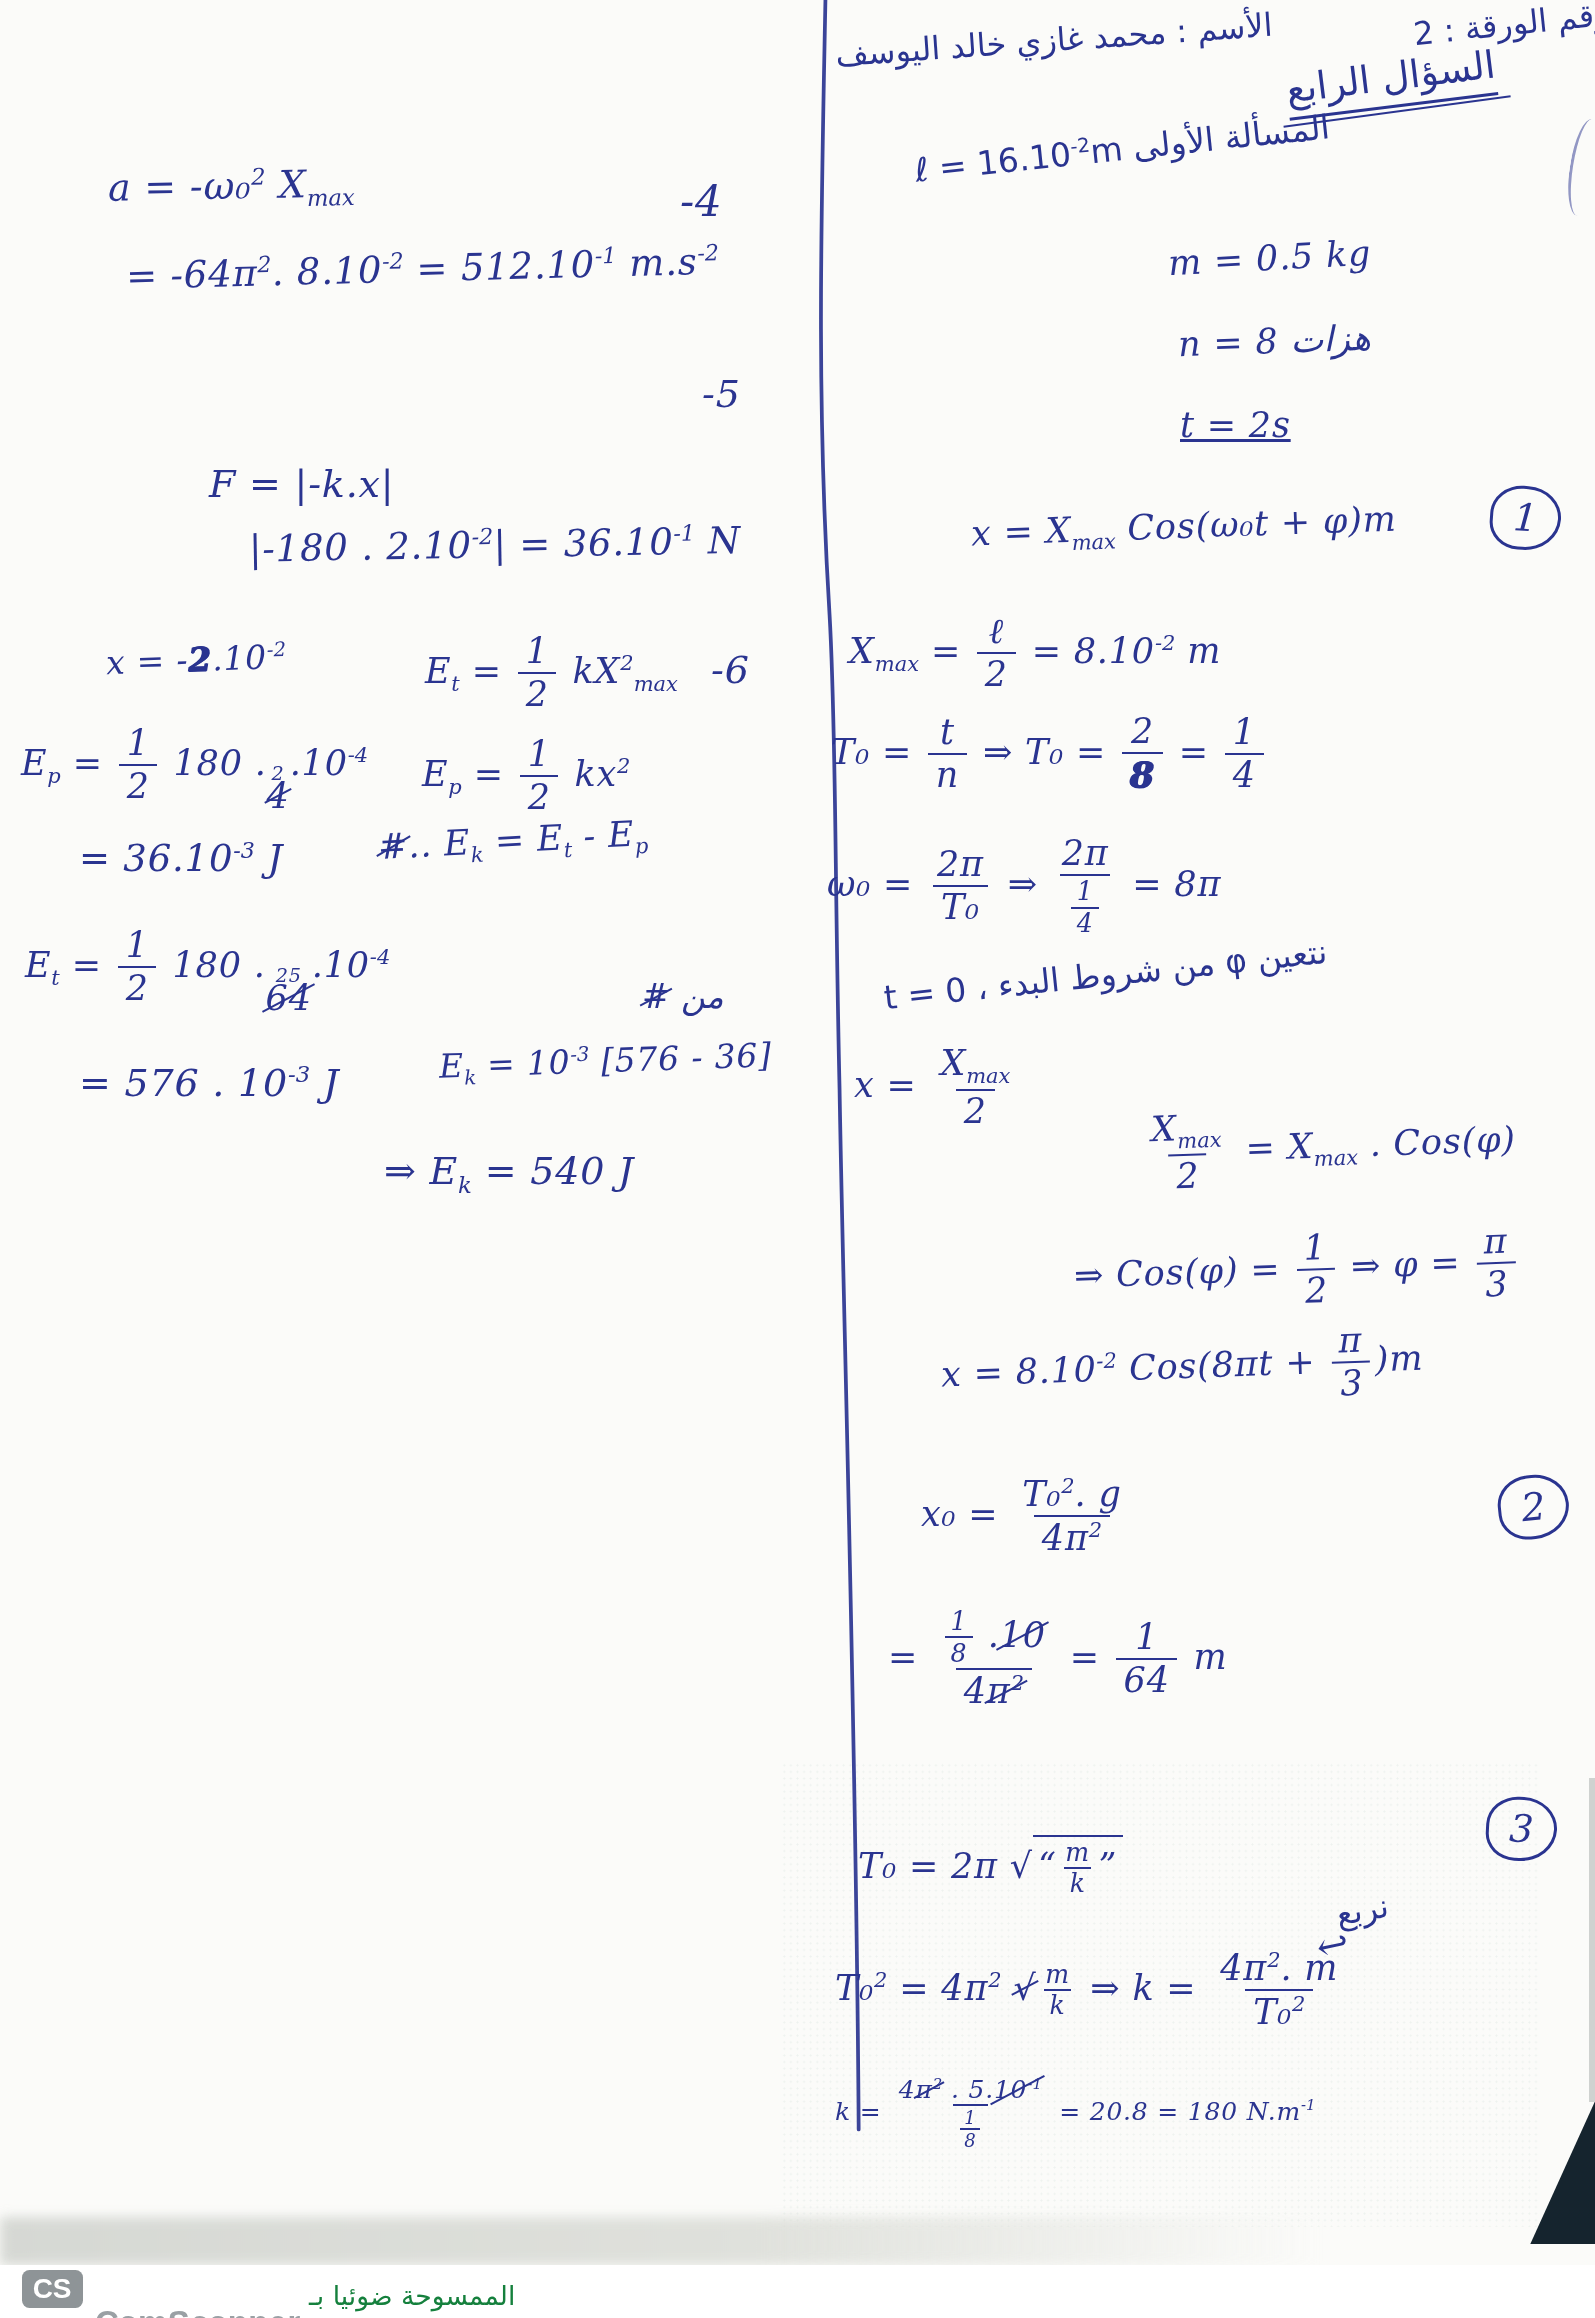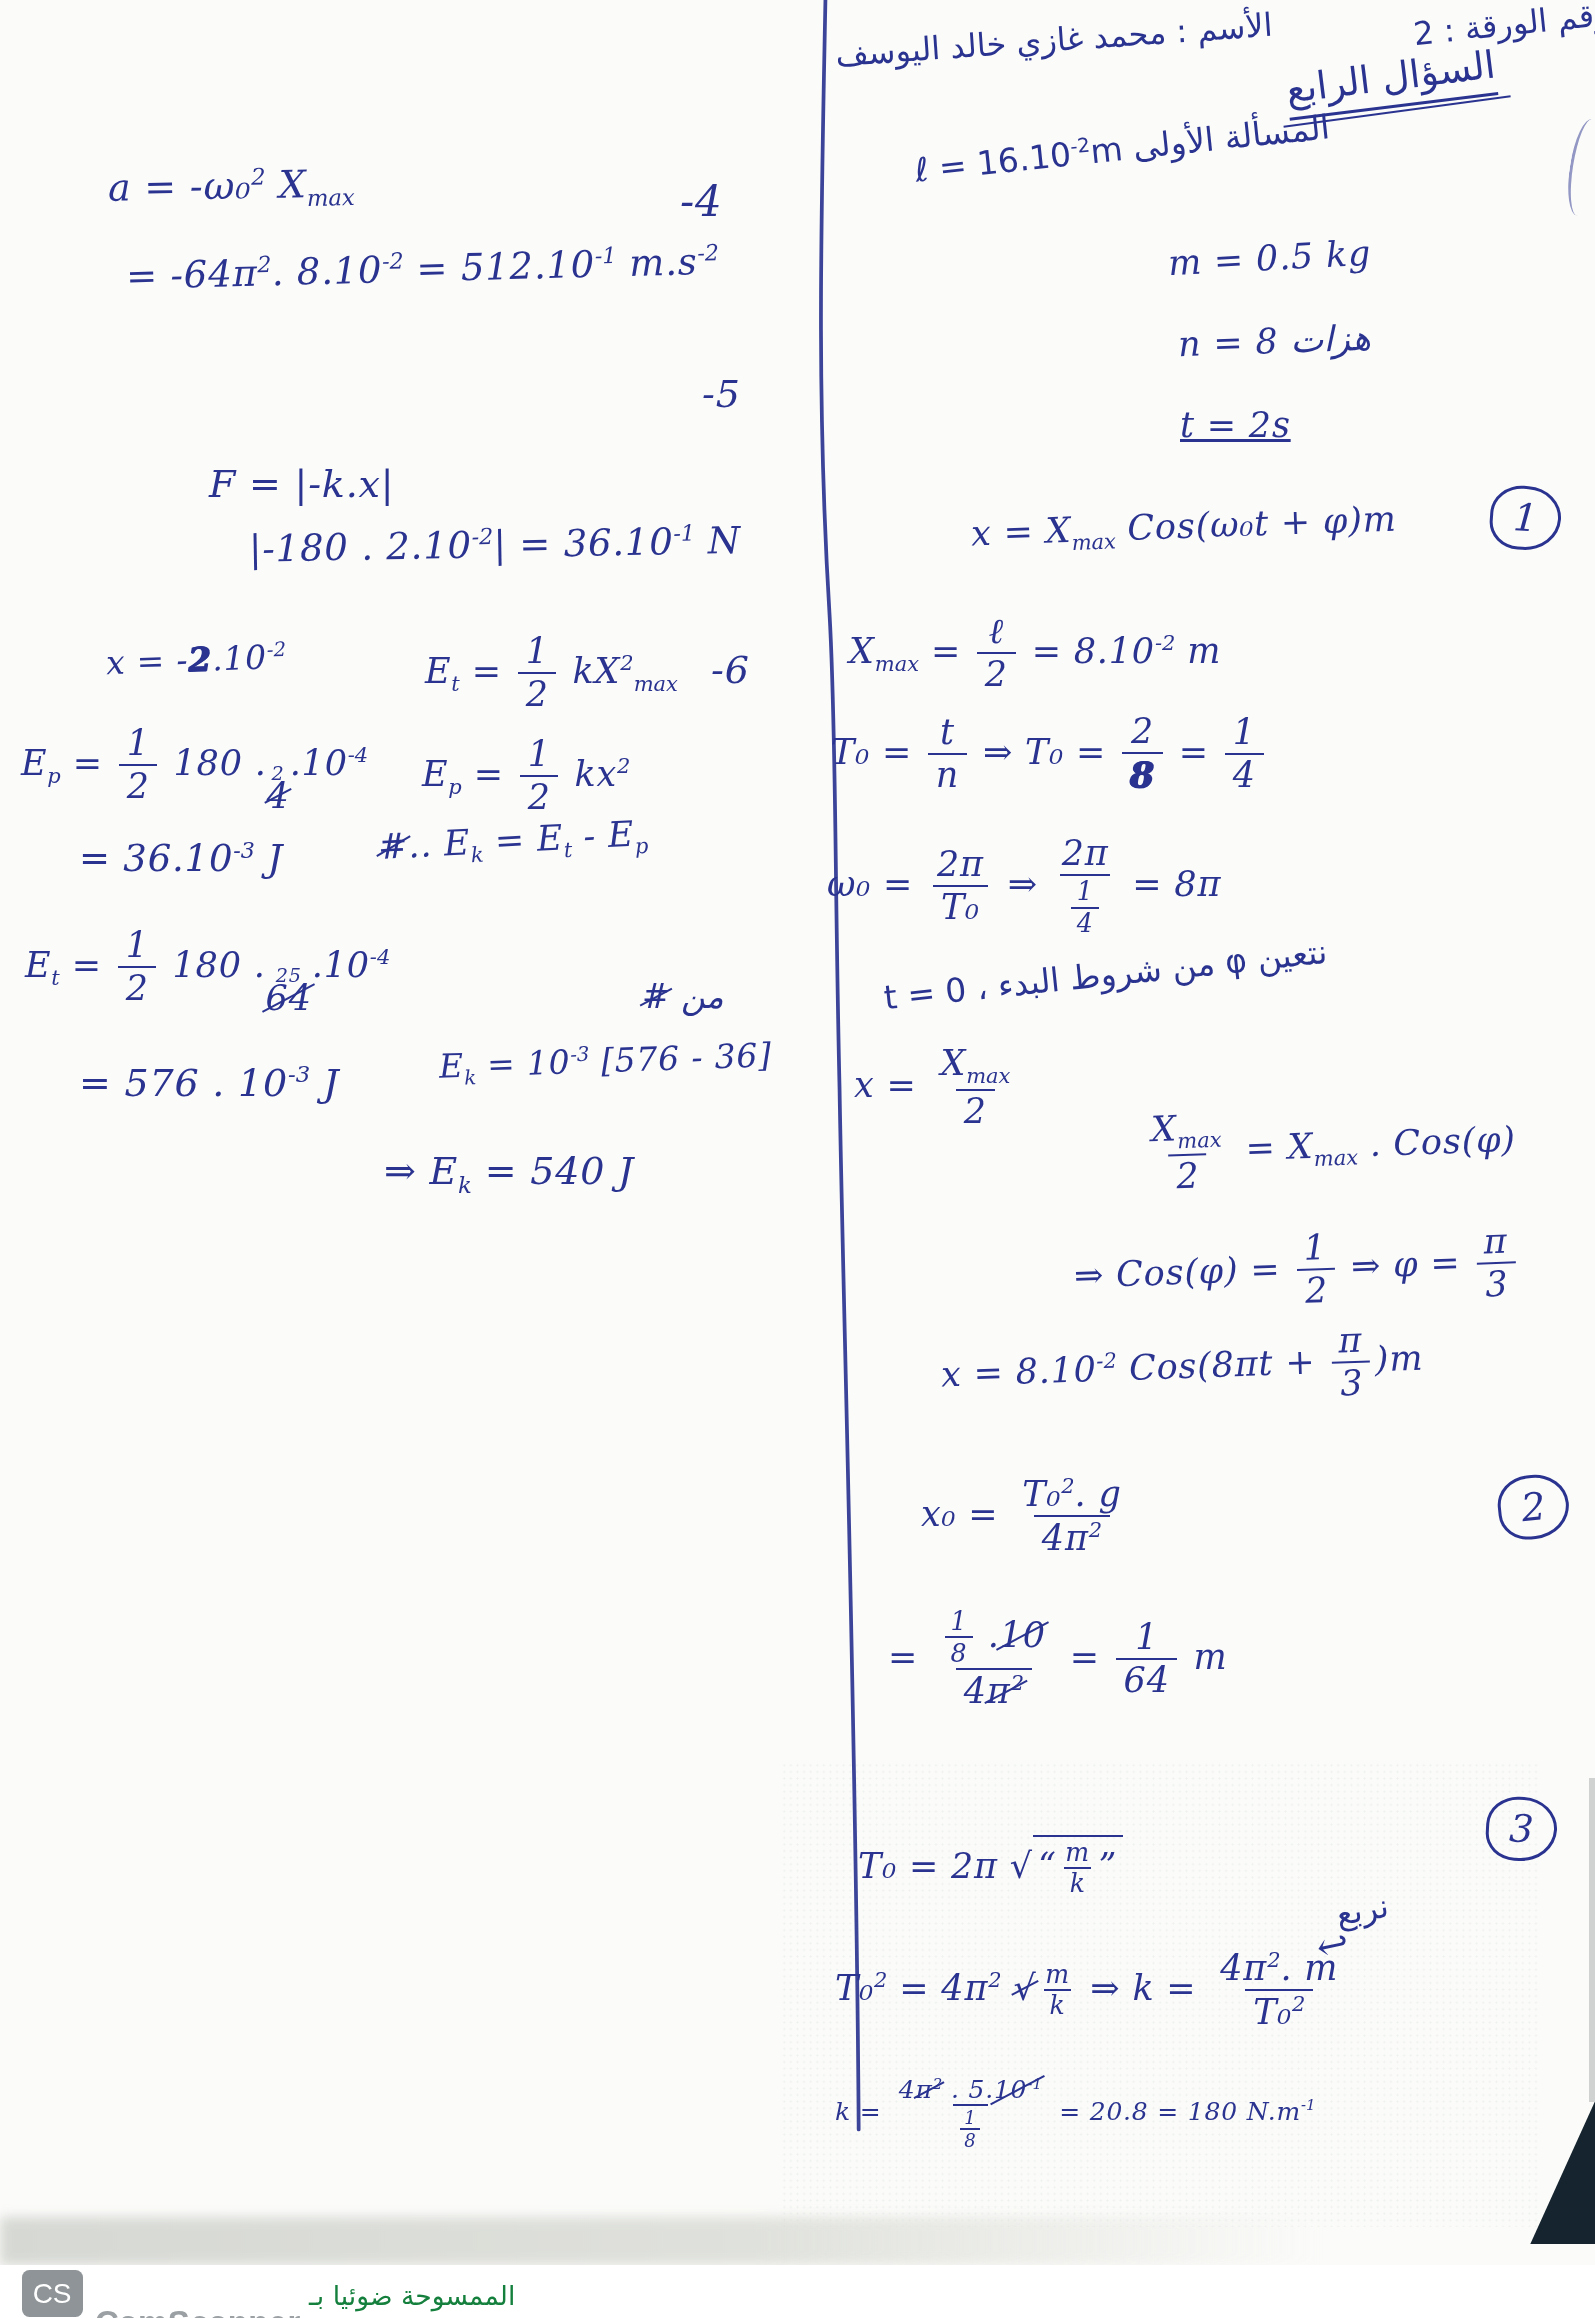--- a/index.html
+++ b/index.html
@@ -44,23 +44,23 @@
   .corner{position:absolute;right:0;top:2093px;width:73px;height:151px;background:#15242e;
           clip-path:polygon(100% 4%,100% 100%,10% 100%);}
   .edge{position:absolute;right:0;top:1778px;width:7.5px;height:324px;background:#b7bcba;opacity:.65;}
   .noise{position:absolute;left:781px;top:1762px;width:760px;height:465px;
          background-image:radial-gradient(rgba(70,130,110,.15) 0.8px,transparent 1.3px);
          background-size:6.6px 6.6px;opacity:.5;}
   .curve{position:absolute;right:1.7px;top:118px;width:21.6px;height:98px;
          border-left:3.3px solid rgba(42,52,144,.5);border-radius:60% 0 0 60%/50% 0 0 50%;
          transform:rotate(9deg);}
   
-  .cs-badge{position:absolute;left:21.6px;top:2270px;width:61px;height:47px;background:#8e9497;
+  .cs-badge{position:absolute;left:21.6px;top:2270px;width:61px;height:38px;background:#8e9497;
             border-radius:7.5px;display:flex;align-items:center;justify-content:center;
-            color:#ffffff;font-family:"Liberation Sans",sans-serif;font-weight:normal;font-size:28px;}
+            color:#ffffff;font-family:"Liberation Sans",sans-serif;font-weight:bold;font-size:28px;}
   .cs-text{position:absolute;left:95px;top:2275px;color:#9aa0a4;
            font-family:"Liberation Sans",sans-serif;font-size:33px;font-weight:bold;letter-spacing:0.4px;margin-top:29px;}
   .cs-ar{position:absolute;left:309px;top:2280px;color:#15803d;
          font-family:"DejaVu Sans",sans-serif;font-size:26.6px;}
 </style>
 </head>
 <body>
 
 <div class="page">
 

